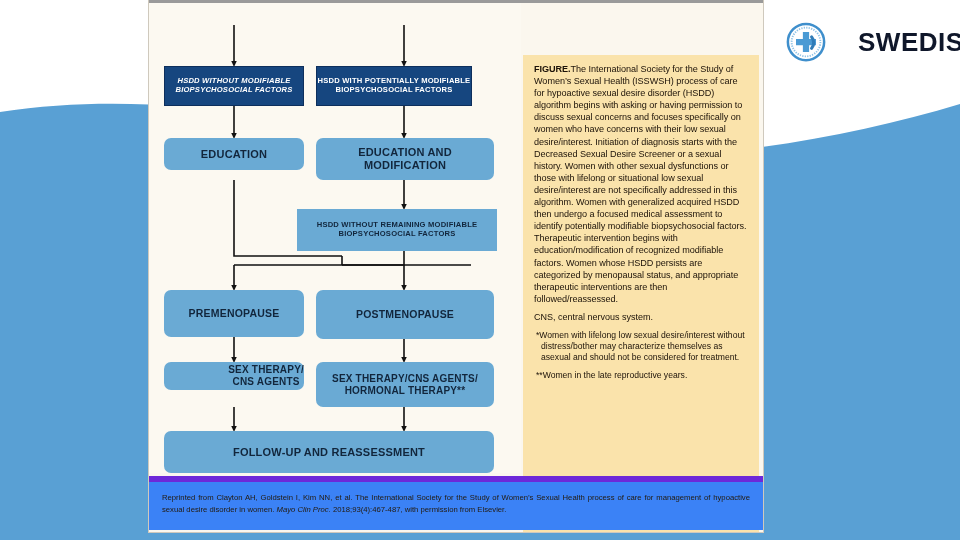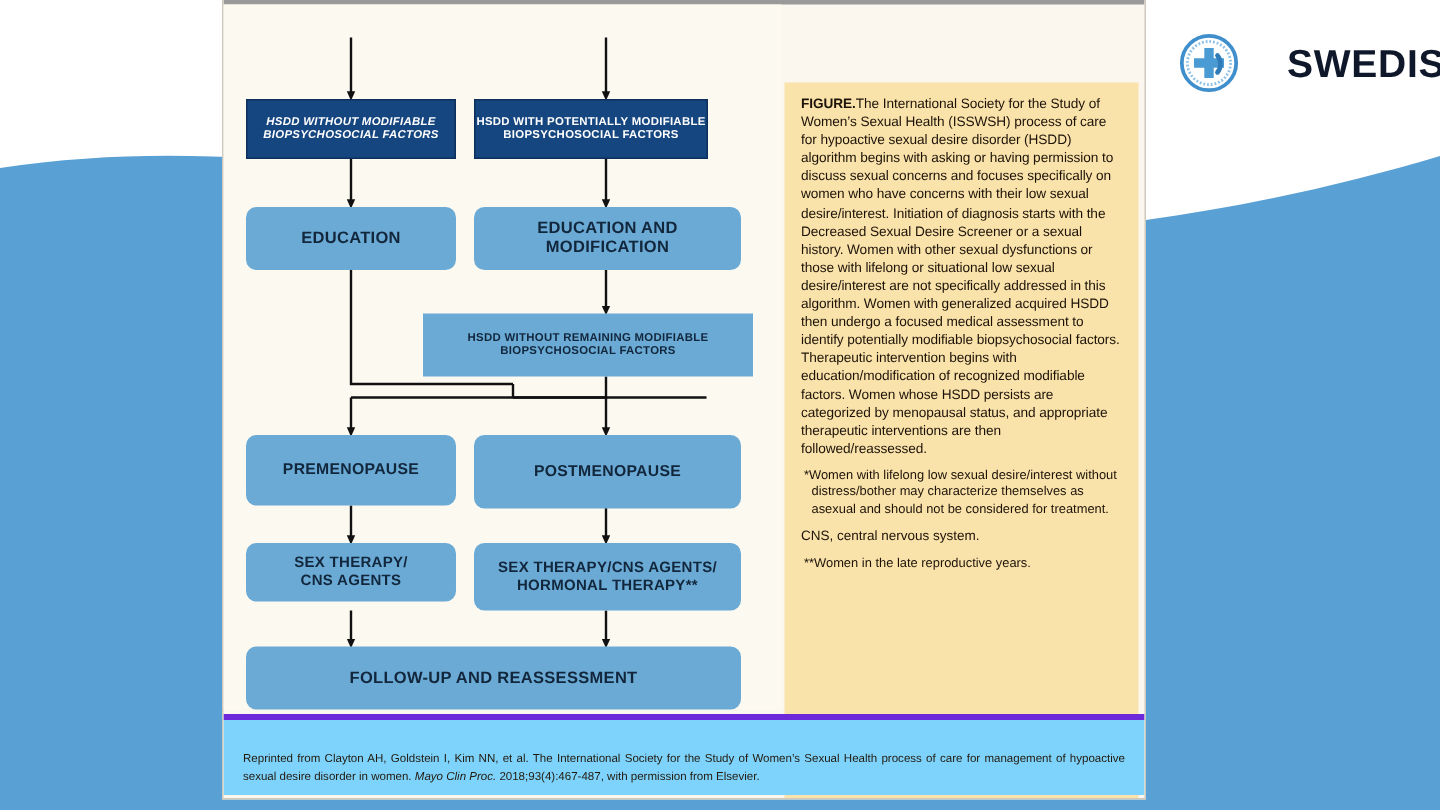--- a/index.html
+++ b/index.html
@@ -87,23 +87,23 @@
   }
   #caption-fn1, #caption-fn2 {
     margin-top:6px; font-size:8.6px; line-height:1.32;
     padding-left:7px; text-indent:-5px;
   }
 
   
   #citation {
     position:absolute; left:0px; top:476px;
     width:614px; height:54px;
-    background:#7dd3fc;
-    border-top:4px solid #6d28d9;
-    padding:20px 13px 0 13px;
+    background:#3b82f6;
+    border-top:6px solid #6d28d9;
+    padding:10px 13px 0 13px;
     z-index:2;
   }
   #citation-text {
     font-size:7.7px; line-height:1.5; color:#231a0e;
     text-align:justify;
   }
   #citation-text i { font-style:italic; }
 </style>
 </head>
 <body>
@@ -168,44 +168,44 @@
       </div>
     </div>
 
     <div class="node node-dark" style="left:167px; top:63px; width:156px; height:40px; font-size:7.6px;">
       <div>
         <div>HSDD WITH POTENTIALLY MODIFIABLE</div>
         <div>BIOPSYCHOSOCIAL FACTORS</div>
       </div>
     </div>
 
-    <div class="node node-light" style="left:15px; top:135px; width:140px; height:42px; font-size:11px;">
+    <div class="node node-light" style="left:15px; top:135px; width:140px; height:32px; font-size:11px;">
       <div>EDUCATION</div>
     </div>
 
     <div class="node node-light" style="left:167px; top:135px; width:178px; height:42px; font-size:11px;">
       <div>EDUCATION AND MODIFICATION</div>
     </div>
 
-    <div class="node node-mid" style="left:133px; top:206px; width:220px; height:42px; font-size:7.6px;">
+    <div class="node node-mid" style="left:148px; top:206px; width:200px; height:42px; font-size:7.6px;">
       <div>
         <div>HSDD WITHOUT REMAINING MODIFIABLE</div>
         <div>BIOPSYCHOSOCIAL FACTORS</div>
       </div>
     </div>
 
     <div class="node node-light" style="left:15px; top:287px; width:140px; height:47px; font-size:10.5px;">
       <div>PREMENOPAUSE</div>
     </div>
 
     <div class="node node-light" style="left:167px; top:287px; width:178px; height:49px; font-size:10.5px;">
       <div>POSTMENOPAUSE</div>
     </div>
 
-    <div class="node node-light" style="left:15px; top:359px; width:140px; height:39px; font-size:10px;">
+    <div class="node node-light" style="left:15px; top:359px; width:140px; height:28px; font-size:10px;justify-content:flex-end;">
       <div>
         <div>SEX THERAPY/</div>
         <div>CNS AGENTS</div>
       </div>
     </div>
 
     <div class="node node-light" style="left:167px; top:359px; width:178px; height:45px; font-size:10px;">
       <div>
         <div>SEX THERAPY/CNS AGENTS/</div>
         <div>HORMONAL THERAPY**</div>
@@ -214,22 +214,22 @@
 
     <div class="node node-light" style="left:15px; top:428px; width:330px; height:42px; font-size:11px;">
       <div>FOLLOW-UP AND REASSESSMENT</div>
     </div>
   </div>
 
   <div id="caption">
     <div id="caption-body">
       <b>FIGURE.</b><span>The International Society for the Study of Women’s Sexual Health (ISSWSH) process of care for hypoactive sexual desire disorder (HSDD) algorithm begins with asking or having permission to discuss sexual concerns and focuses specifically on women who have concerns with their low sexual desire/interest. Initiation of diagnosis starts with the Decreased Sexual Desire Screener or a sexual history. Women with other sexual dysfunctions or those with lifelong or situational low sexual desire/interest are not specifically addressed in this algorithm. Women with generalized acquired HSDD then undergo a focused medical assessment to identify potentially modifiable biopsychosocial factors. Therapeutic intervention begins with education/modification of recognized modifiable factors. Women whose HSDD persists are categorized by menopausal status, and appropriate therapeutic interventions are then followed/reassessed.</span>
     </div>
+    <div id="caption-abbrev">CNS, central nervous system.</div>
     <div id="caption-fn1">*Women with lifelong low sexual desire/interest without distress/bother may characterize themselves as asexual and should not be considered for treatment.</div>
-    <div id="caption-abbrev">CNS, central nervous system.</div>
     <div id="caption-fn2">**Women in the late reproductive years.</div>
   </div>
 
   <div id="citation">
     <div id="citation-text"><span>Reprinted from Clayton AH, Goldstein I, Kim NN, et al. The International Society for the Study of Women’s Sexual Health process of care for management of hypoactive sexual desire disorder in women. </span><i>Mayo Clin Proc.</i><span> 2018;93(4):467-487, with permission from Elsevier.</span></div>
   </div>
 
 </div>
 
 </body></html>

